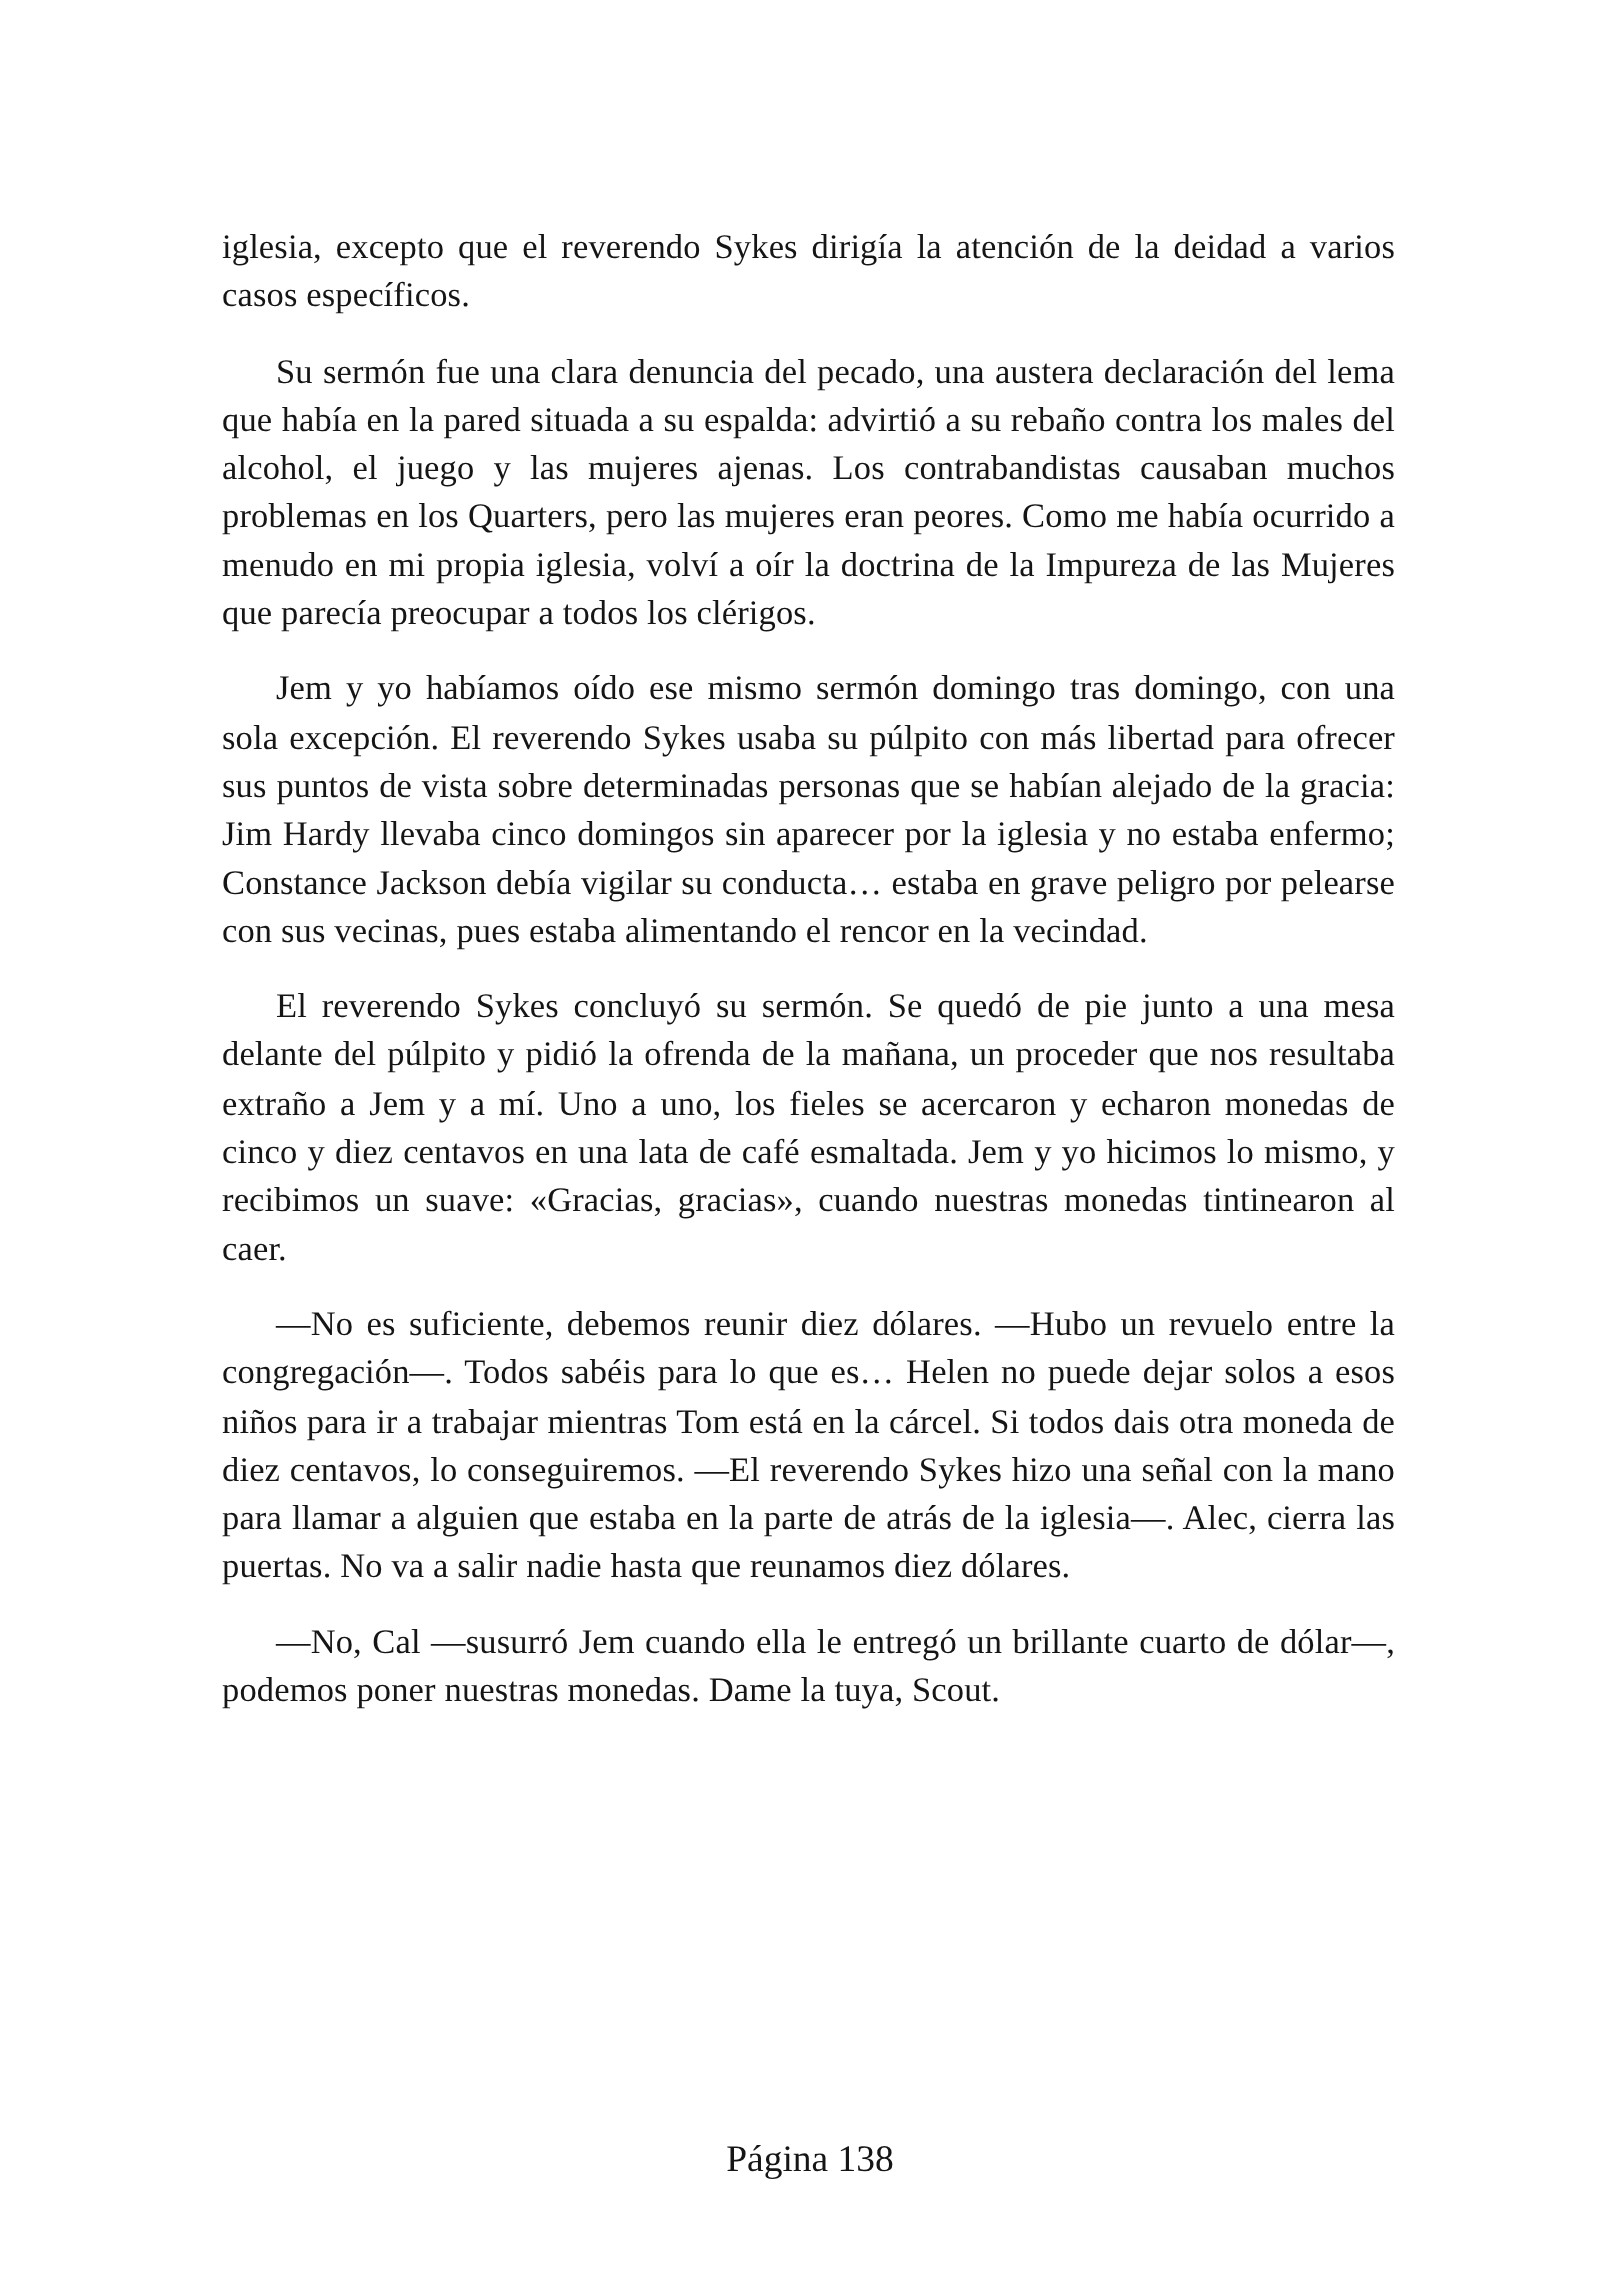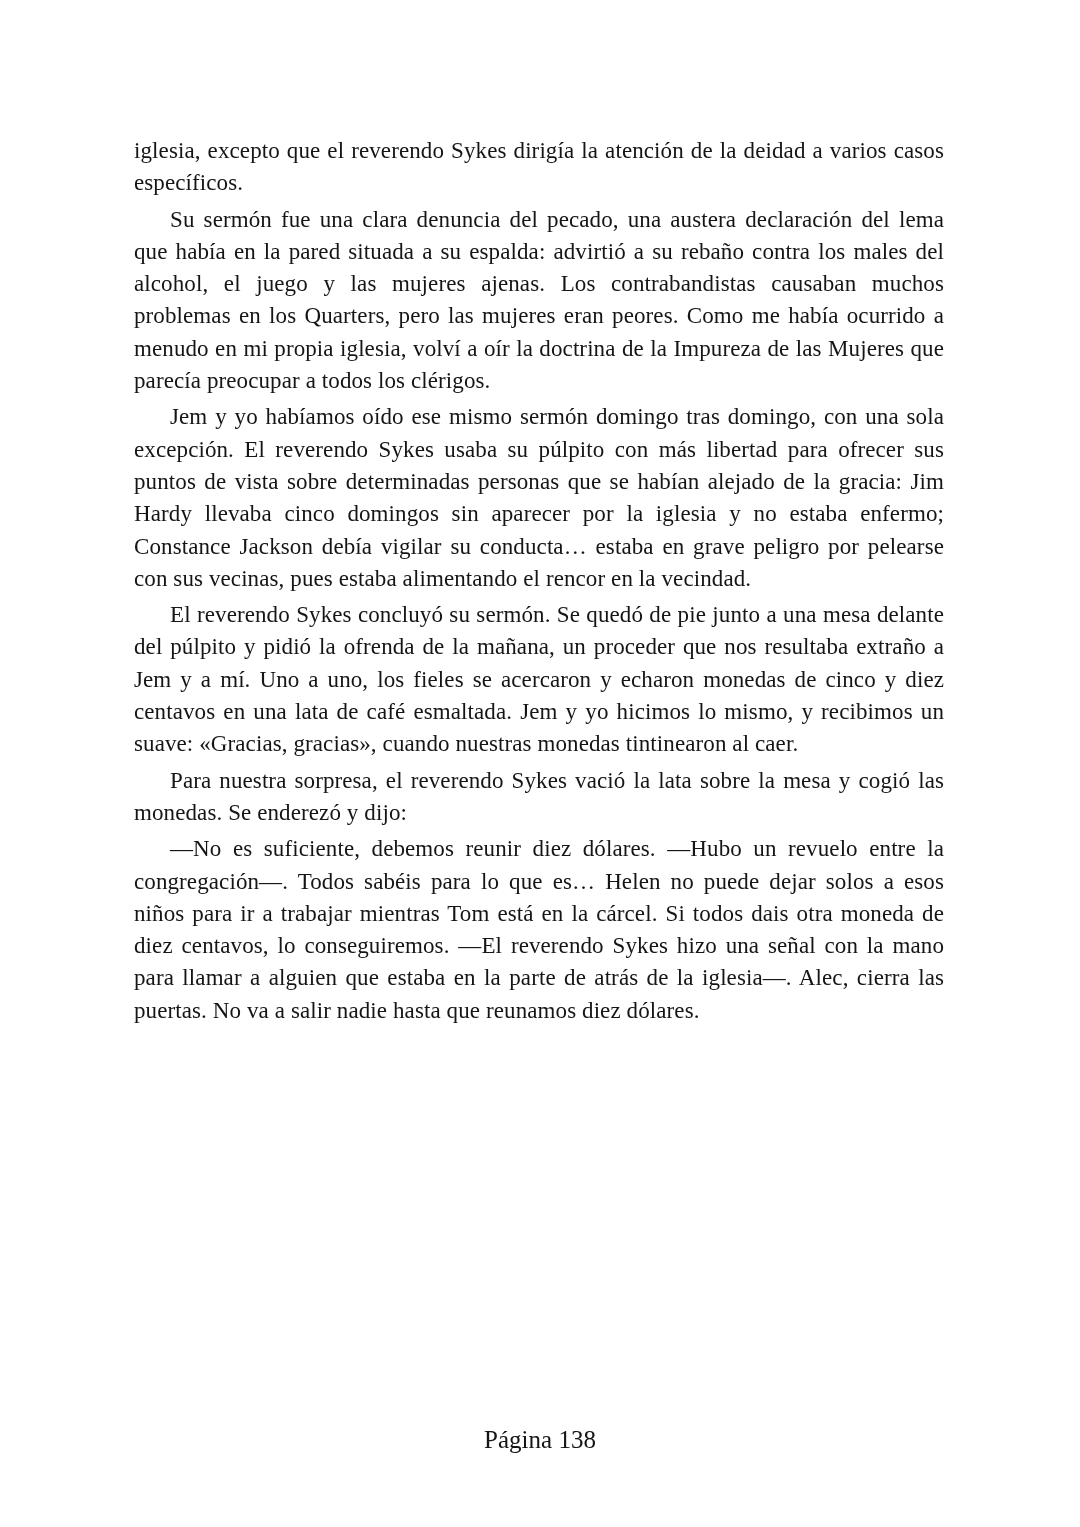--- a/index.html
+++ b/index.html
@@ -23,21 +23,21 @@
     left: 130px;
     top: 131px;
     width: 818px;
     font-size: 23px;
     line-height: 32.3px;
     text-align: justify;
     letter-spacing: 0.1px;
   }
 
   .text-block p {
-    margin: 4px;
+    margin: 18px;
   }
 
   .text-block p.indent {
     text-indent: 36px;
   }
 
   .page-footer {
     position: absolute;
     left: 0;
     top: 1424px;
@@ -50,19 +50,19 @@
 </head>
 <body>
 
 <div class="page">
 
   <div class="text-block">
     <p>iglesia, excepto que el reverendo Sykes dirigía la atención de la deidad a varios casos específicos.</p>
     <p class="indent">Su sermón fue una clara denuncia del pecado, una austera declaración del lema que había en la pared situada a su espalda: advirtió a su rebaño contra los males del alcohol, el juego y las mujeres ajenas. Los contrabandistas causaban muchos problemas en los Quarters, pero las mujeres eran peores. Como me había ocurrido a menudo en mi propia iglesia, volví a oír la doctrina de la Impureza de las Mujeres que parecía preocupar a todos los clérigos.</p>
     <p class="indent">Jem y yo habíamos oído ese mismo sermón domingo tras domingo, con una sola excepción. El reverendo Sykes usaba su púlpito con más libertad para ofrecer sus puntos de vista sobre determinadas personas que se habían alejado de la gracia: Jim Hardy llevaba cinco domingos sin aparecer por la iglesia y no estaba enfermo; Constance Jackson debía vigilar su conducta… estaba en grave peligro por pelearse con sus vecinas, pues estaba alimentando el rencor en la vecindad.</p>
     <p class="indent">El reverendo Sykes concluyó su sermón. Se quedó de pie junto a una mesa delante del púlpito y pidió la ofrenda de la mañana, un proceder que nos resultaba extraño a Jem y a mí. Uno a uno, los fieles se acercaron y echaron monedas de cinco y diez centavos en una lata de café esmaltada. Jem y yo hicimos lo mismo, y recibimos un suave: «Gracias, gracias», cuando nuestras monedas tintinearon al caer.</p>
-    <p class="indent">Para nuestra sorpresa, el reverendo Sykes vació la lata sobre la mesa y cogió las monedas. Se enderezó y dijo:</p>
     <p class="indent">—No es suficiente, debemos reunir diez dólares. —Hubo un revuelo entre la congregación—. Todos sabéis para lo que es… Helen no puede dejar solos a esos niños para ir a trabajar mientras Tom está en la cárcel. Si todos dais otra moneda de diez centavos, lo conseguiremos. —El reverendo Sykes hizo una señal con la mano para llamar a alguien que estaba en la parte de atrás de la iglesia—. Alec, cierra las puertas. No va a salir nadie hasta que reunamos diez dólares.</p>
+    <p class="indent">—No, Cal —susurró Jem cuando ella le entregó un brillante cuarto de dólar—, podemos poner nuestras monedas. Dame la tuya, Scout.</p>
   </div>
 
   <div class="page-footer">Página 138</div>
 
 </div>
 
 </body></html>

